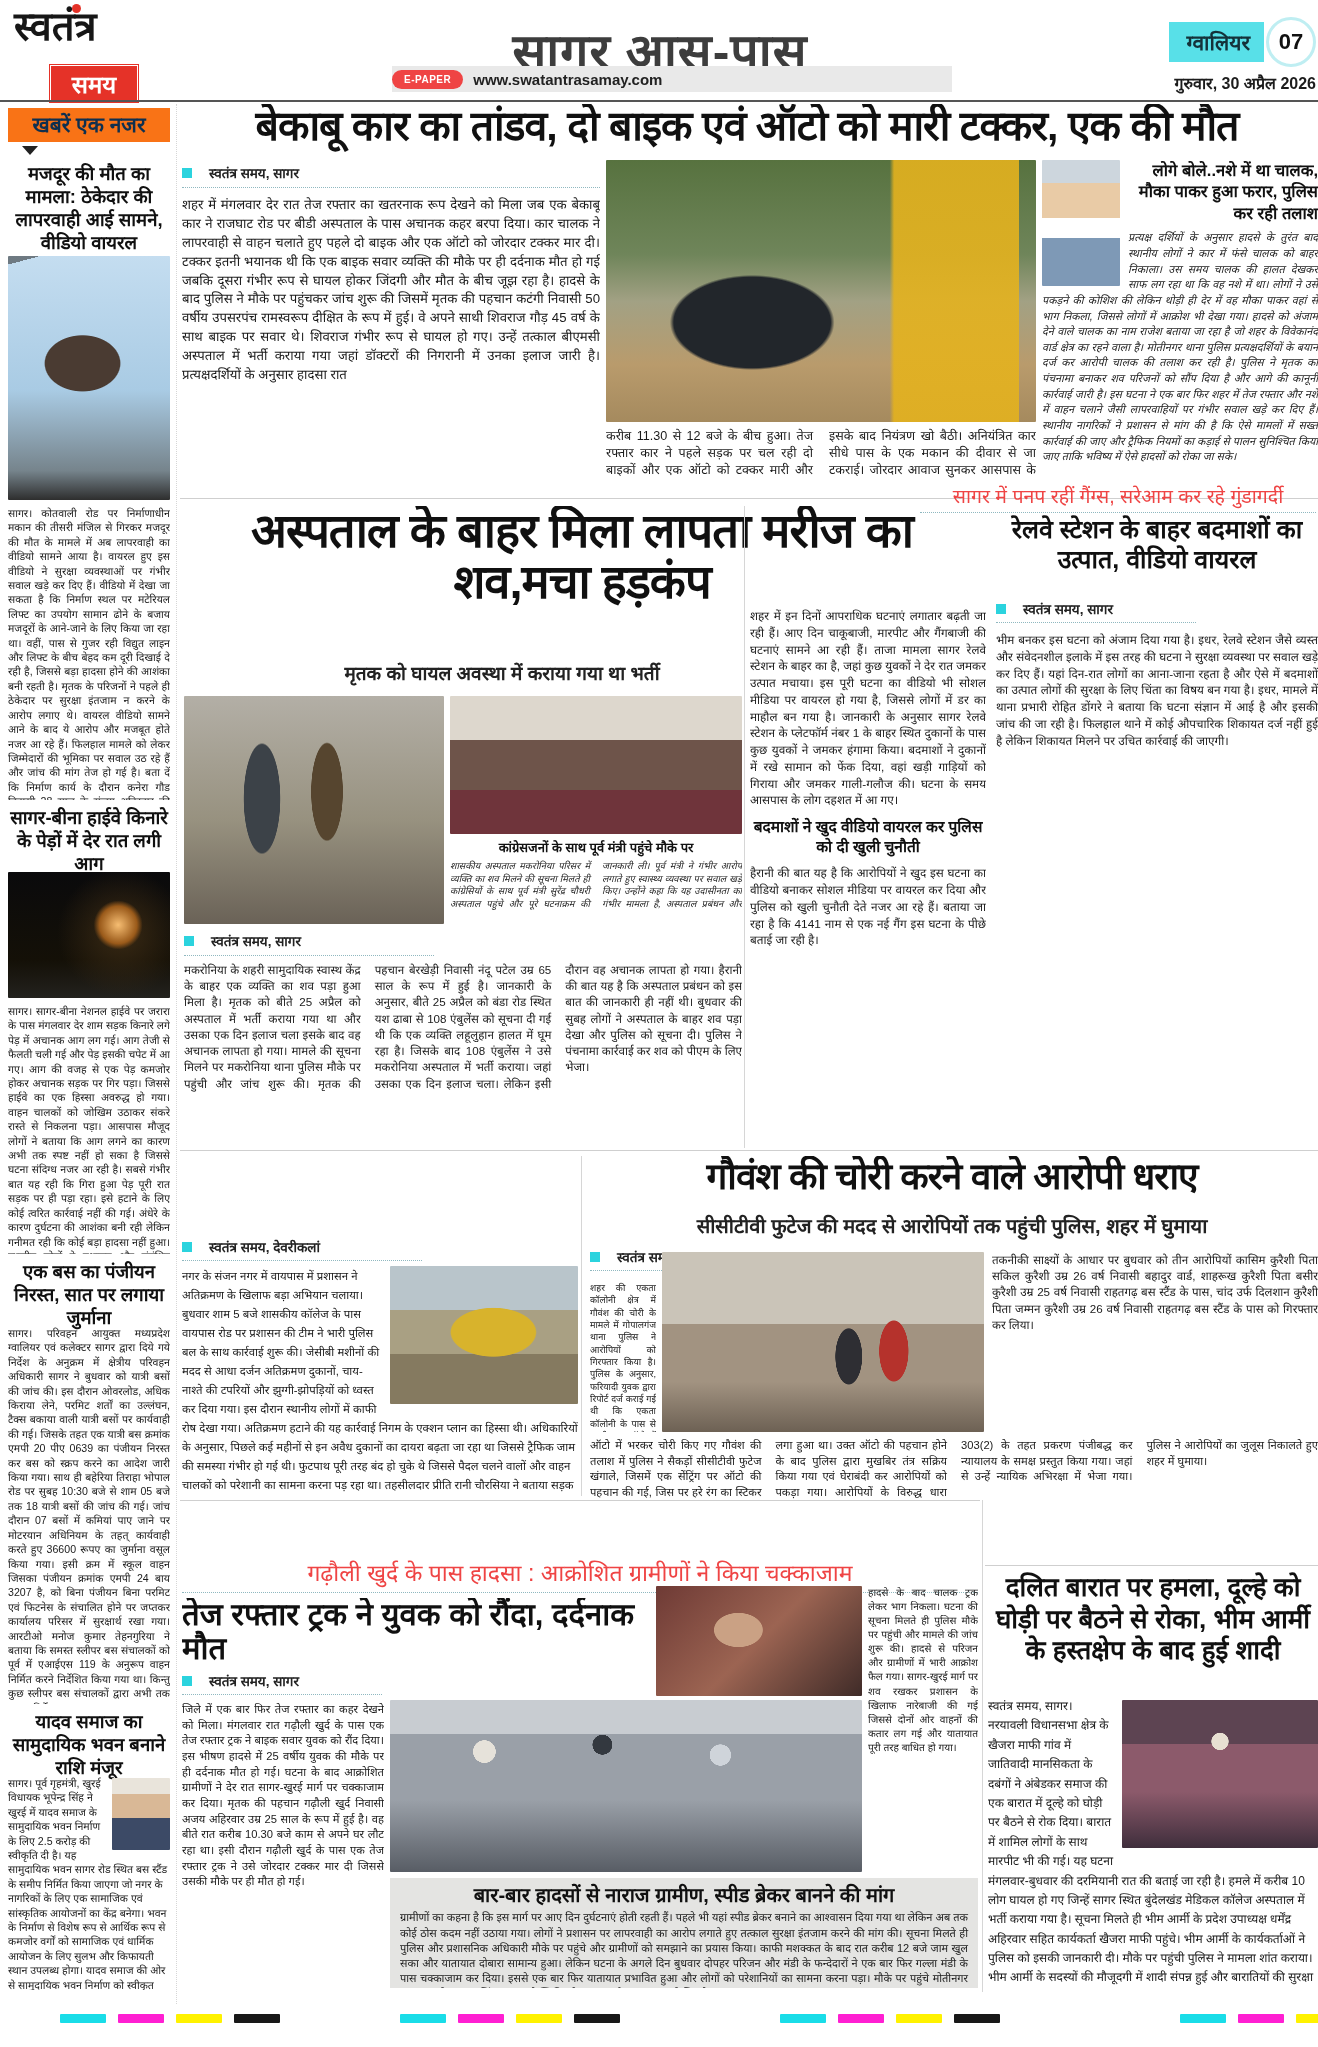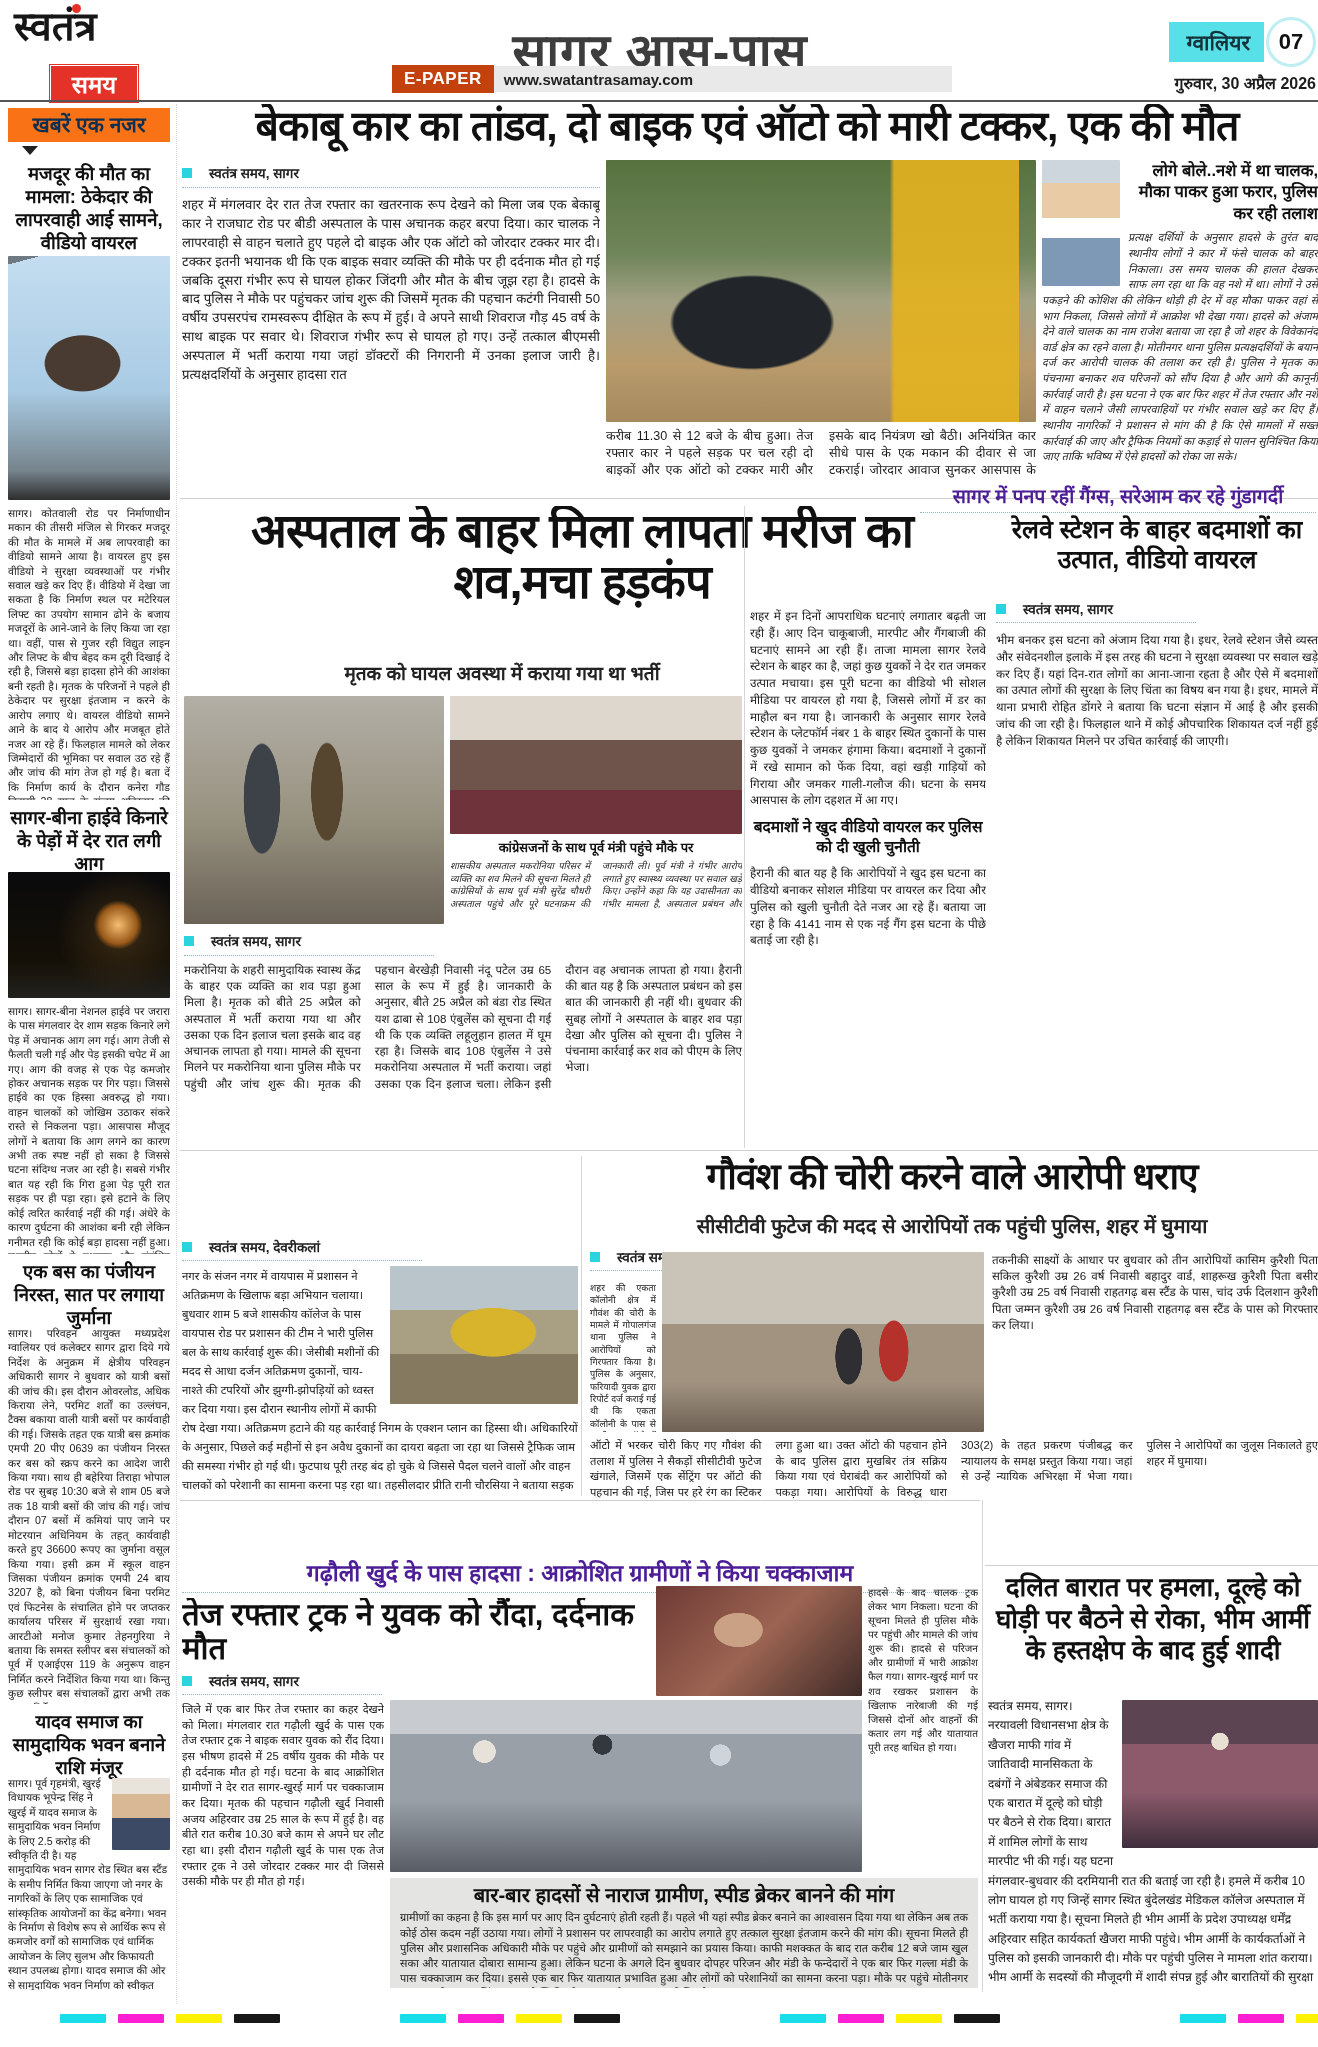--- a/index.html
+++ b/index.html
@@ -23,21 +23,21 @@
   .ph-crash{background:radial-gradient(ellipse 135px 78px at 34% 62%,#22262b 58%,rgba(34,38,43,0) 61%),linear-gradient(90deg,rgba(0,0,0,0) 66%,rgba(228,178,30,.9) 67% 96%,rgba(0,0,0,0) 96%),linear-gradient(180deg,#57723f 0%,#6f855a 36%,#a2a184 54%,#b99b6c 78%,#a58a5e 100%);}
   .ph-driver{background:linear-gradient(180deg,#cdd6dd 0 18%,#e9cba6 18% 46%,#ffffff 46% 62%,#7e99b6 62% 100%);}
   .ph-police{background:radial-gradient(ellipse 30px 90px at 30% 45%,#3c4248 60%,rgba(0,0,0,0) 62%),radial-gradient(ellipse 26px 80px at 55% 42%,#56452f 60%,rgba(0,0,0,0) 62%),linear-gradient(180deg,#b3afa6 0%,#97917f 55%,#6a6257 100%);}
   .ph-meeting{background:linear-gradient(180deg,#ddd7cd 0 32%,#6e544a 32% 68%,#6f343b 68% 100%);}
   .ph-jcb{background:radial-gradient(ellipse 70px 40px at 55% 48%,#d8b32c 60%,rgba(0,0,0,0) 62%),linear-gradient(180deg,#b9c5cb 0 32%,#a9a083 32% 64%,#857a60 64% 100%);}
   .ph-cattle{background:radial-gradient(ellipse 24px 50px at 72% 55%,#b5322c 60%,rgba(0,0,0,0) 62%),radial-gradient(ellipse 22px 46px at 58% 58%,#2e2e33 60%,rgba(0,0,0,0) 62%),linear-gradient(180deg,#cac4b8 0 40%,#a29381 40% 72%,#6d6154 100%);}
   .ph-crowd{background:radial-gradient(circle 16px at 20% 30%,#e6e2da 70%,rgba(0,0,0,0) 72%),radial-gradient(circle 14px at 45% 26%,#33383f 70%,rgba(0,0,0,0) 72%),radial-gradient(circle 15px at 70% 32%,#cfd4da 70%,rgba(0,0,0,0) 72%),linear-gradient(180deg,#c8ccd1 0 20%,#9aa0a8 20% 58%,#585d65 100%);}
   .ph-injured{background:radial-gradient(ellipse 40px 28px at 40% 40%,#caa184 60%,rgba(0,0,0,0) 62%),linear-gradient(135deg,#6e3a35 0%,#9c6452 50%,#3f2b28 100%);}
   .ph-wedding{background:radial-gradient(circle 12px at 50% 28%,#e8e0d2 70%,rgba(0,0,0,0) 74%),linear-gradient(180deg,#5d4452 0 30%,#8c5a6b 30% 62%,#3f2e3c 100%);}
   .ph-leader{background:linear-gradient(180deg,#e9e4db 0 22%,#d9b896 22% 56%,#3c4a66 56% 100%);}
-  .kicker{font-weight:700;color:#4c1d95;}
+  .kicker{font-weight:400;color:#ef4444;}
   .mini-italic{font-style:italic;color:#222;}
   .graybox{background:#e4e4e2;}
   .cmyk{position:absolute;display:flex;gap:12px;}
   .cmyk i{display:block;width:46px;height:9px;border-radius:1px;}
   .c-c{background:#19dde8;} .c-m{background:#ff1fd2;} .c-y{background:#fff200;} .c-k{background:#181818;}
   .tri{width:0;height:0;border-left:8px solid transparent;border-right:8px solid transparent;border-top:9px solid #222;}
   p{margin:0 0 6px 0;}
 </style>
 </head>
 <body>
@@ -46,21 +46,21 @@
 
   <div class="abs" style="left:14px;top:6px;width:150px;height:94px;">
     <div style="font-size:40px;font-weight:800;color:#161616;line-height:1;">स्वतंत्र</div>
     <div class="abs" style="left:58px;top:-2px;width:9px;height:9px;border-radius:50%;background:#e53228;"></div>
     <div style="margin-top:19px;margin-left:36px;background:#e53228;color:#fff;font-weight:800;font-size:24px;width:86px;text-align:center;padding:1px 0;border:1px solid #fff;outline:1px solid #e53228;">समय</div>
   </div>
 
   <div class="abs center" style="left:330px;top:16px;width:660px;font-size:50px;font-weight:700;color:#3d3d3d;letter-spacing:1px;">सागर आस-पास</div>
 
   <div class="abs" style="left:392px;top:66px;width:560px;height:26px;background:#e9e9e9;display:flex;align-items:center;">
-    <span style="background:#c2410c;color:#fff;font-weight:800;font-size:17px;padding:4px 12px;letter-spacing:.5px;">E-PAPER</span>
+    <span style="background:#ef4444;color:#fff;font-weight:800;font-size:10px;padding:4px 12px;letter-spacing:.5px;border-radius:10px;">E-PAPER</span>
     <span style="font-weight:800;font-size:15px;color:#222;margin-left:10px;">www.swatantrasamay.com</span>
   </div>
 
   <div class="abs" style="left:1120px;top:20px;width:196px;height:44px;display:flex;align-items:center;justify-content:flex-end;gap:8px;">
     <span style="background:#58e0e8;color:#14323a;font-weight:800;font-size:21px;padding:6px 14px 6px 18px;">ग्वालियर</span>
     <span style="width:44px;height:44px;border-radius:50%;background:#fff;border:3px solid #bfeef2;display:flex;align-items:center;justify-content:center;font-weight:800;font-size:22px;color:#111;margin-left:-6px;">07</span>
   </div>
   <div class="abs" style="left:1096px;top:72px;width:220px;text-align:right;font-weight:800;font-size:16px;color:#1c1c1c;">गुरुवार, 30 अप्रैल 2026</div>
 
   <div class="hr hr-dark" style="left:0;top:100px;width:1318px;"></div>

